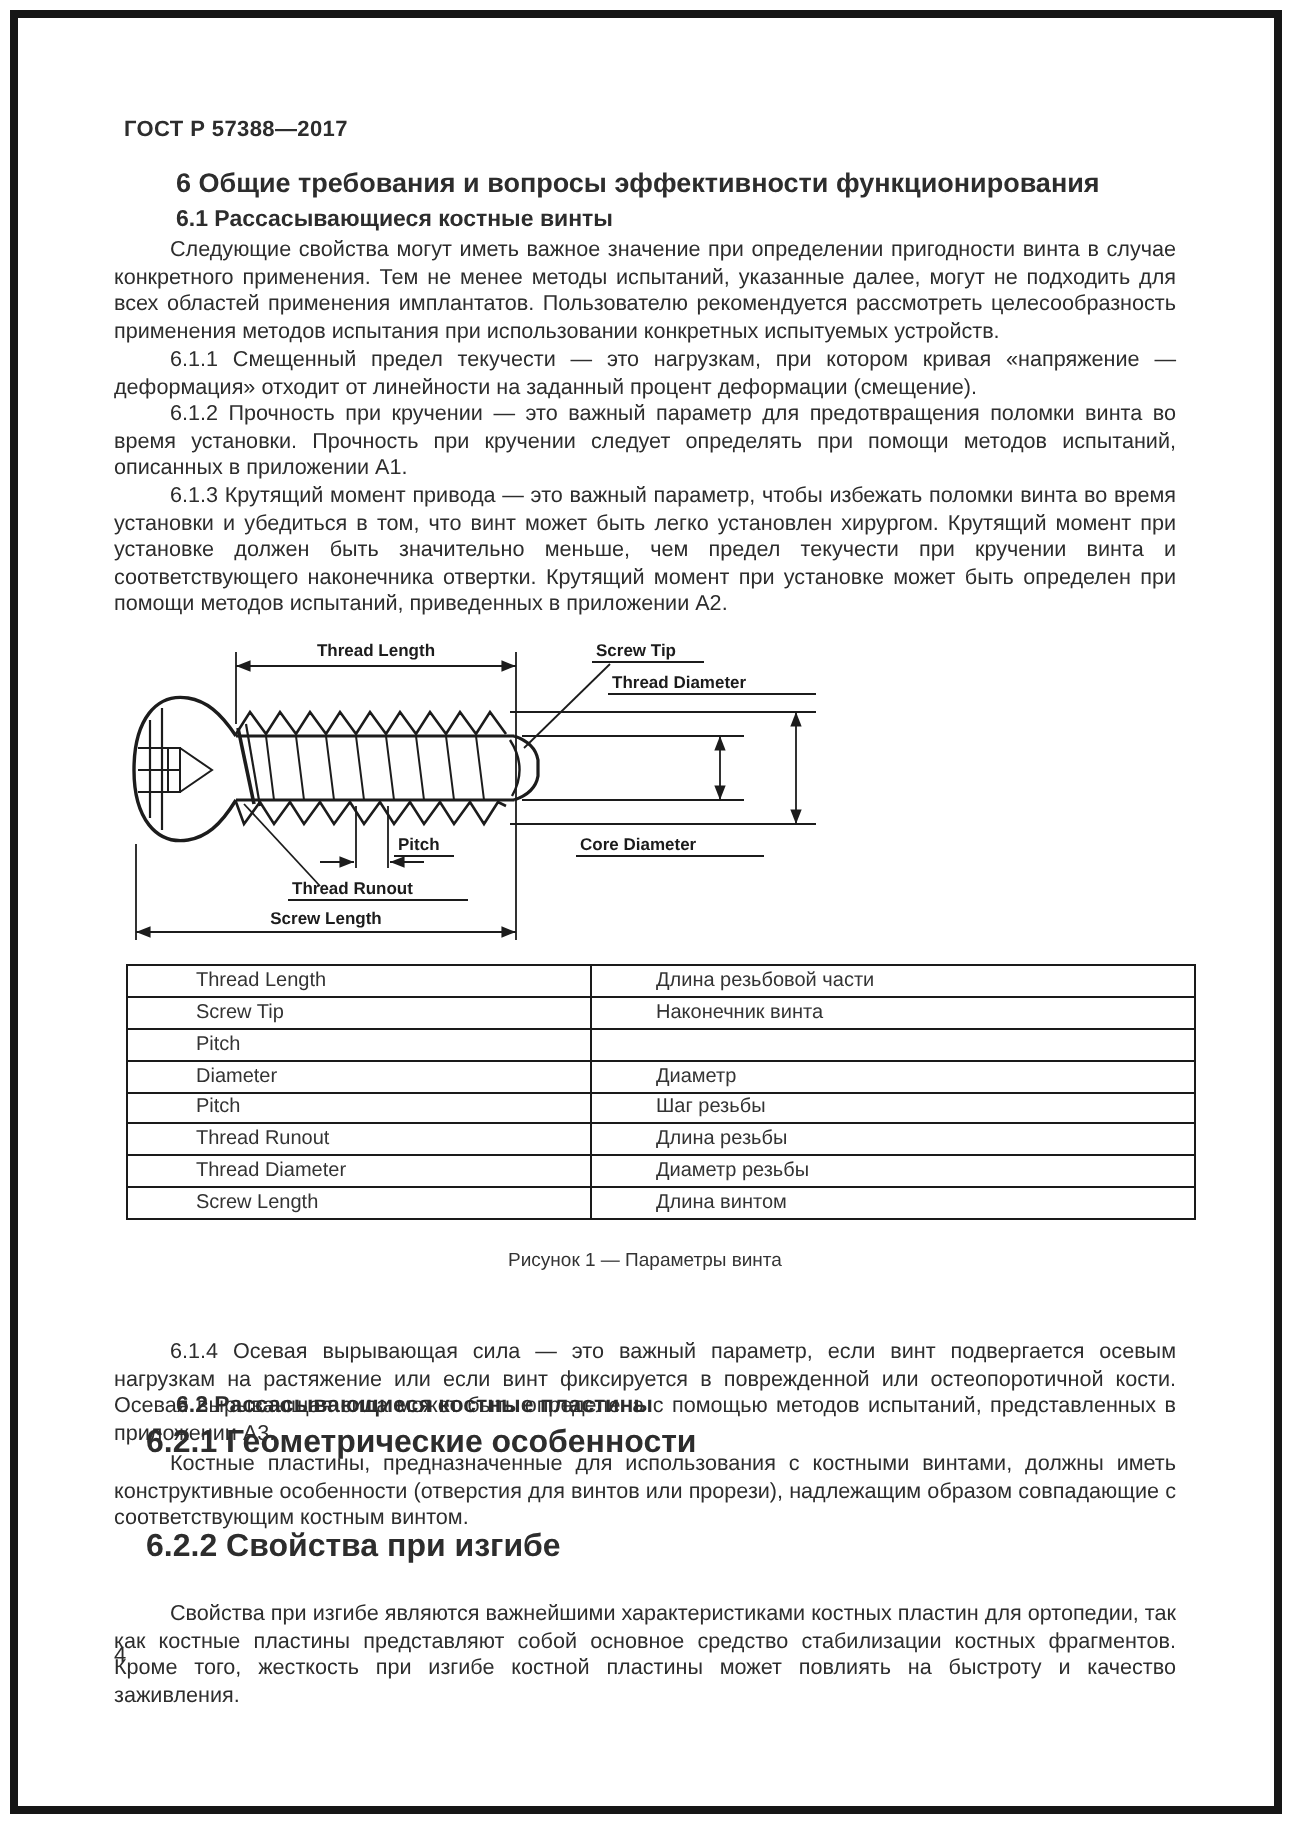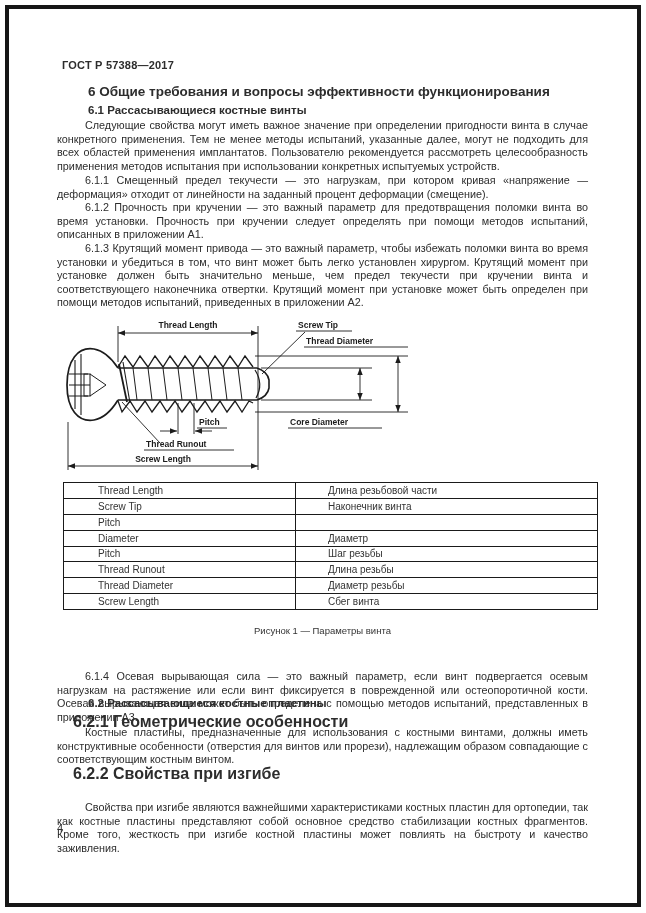--- a/index.html
+++ b/index.html
@@ -169,21 +169,21 @@
   <div class="trow">
     <div class="tc1">Thread Runout</div>
     <div class="tc2">Длина резьбы</div>
   </div>
   <div class="trow">
     <div class="tc1">Thread Diameter</div>
     <div class="tc2">Диаметр резьбы</div>
   </div>
   <div class="trow">
     <div class="tc1">Screw Length</div>
-    <div class="tc2">Сбег винта</div>
+    <div class="tc2">Длина винтом</div>
   </div>
 </div>
 
 <div class="caption">Рисунок 1 — Параметры винта</div>
 
 <div class="para" style="top:646px;margin-top:24px;">6.1.4 Осевая вырывающая сила — это важный параметр, если винт подвергается осевым нагрузкам на растяжение или если винт фиксируется в поврежденной или остеопоротичной кости. Осевая вырывающая сила может быть определена с помощью методов испытаний, представленных в приложении А3.</div>
 <div class="h2" style="top:697px;">6.2 Рассасывающиеся костные пластины</div>
 <div class="h3" style="top:713px;">6.2.1 Геометрические особенности</div>
 <div class="para" style="top:726px;">Костные пластины, предназначенные для использования с костными винтами, должны иметь конструктивные особенности (отверстия для винтов или прорези), надлежащим образом совпадающие с соответствующим костным винтом.</div>
 <div class="h3" style="top:765px;">6.2.2 Свойства при изгибе</div>

